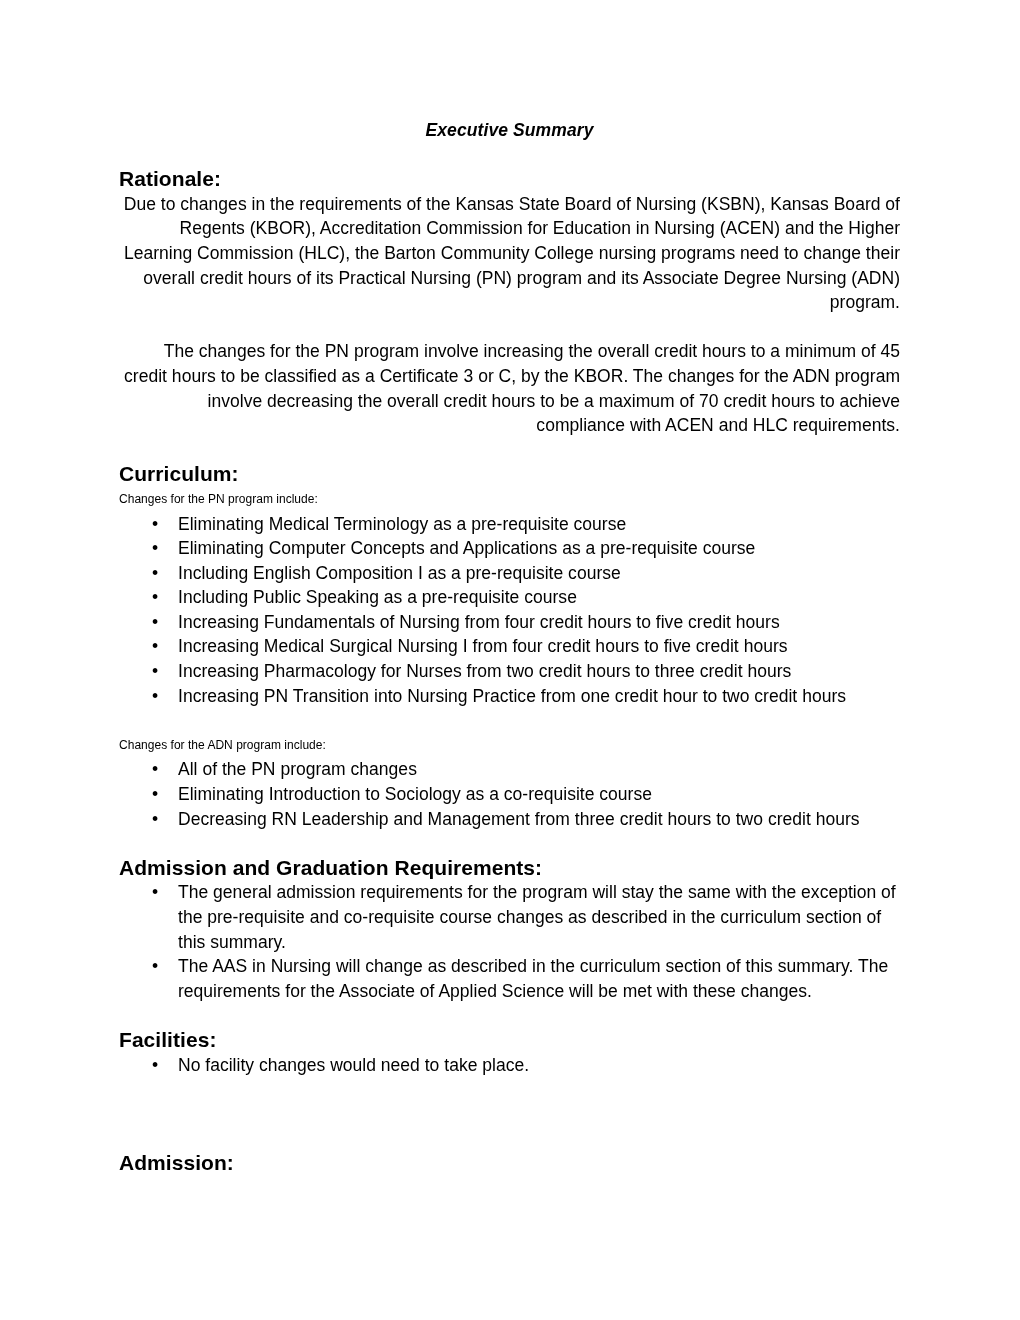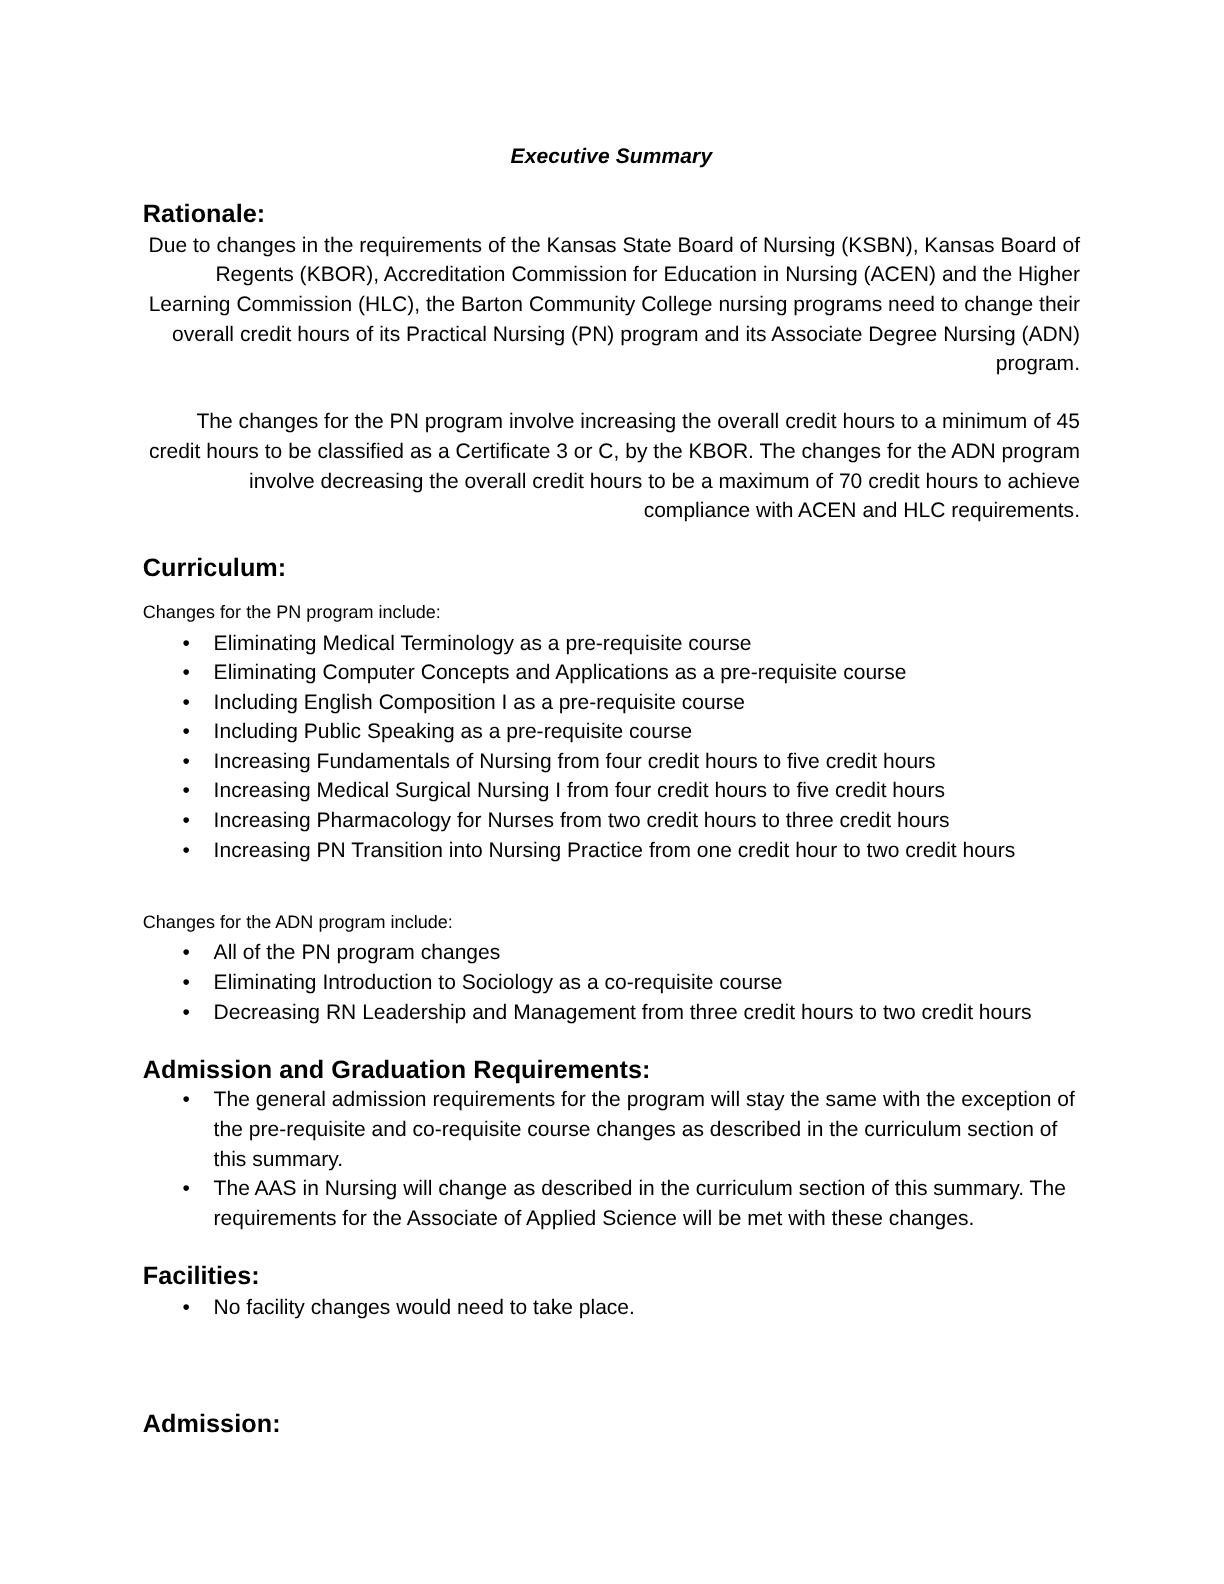--- a/index.html
+++ b/index.html
@@ -46,24 +46,23 @@
     letter-spacing: 0.05px;
   }
   .para {
     font-size: 17.5px;
     line-height: 24.6px;
     text-align: right;
     letter-spacing: 0.02px;
     max-width: 784px;
   }
   .lead-in {
-    font-size: 15px;
+    font-size: 12px;
     line-height: 24.6px;
     letter-spacing: 0.02px;
-    margin-top: 12px;
   }
   ul.bullets {
     list-style: none;
     margin: 0;
     padding: 0;
   }
   ul.bullets > li {
     position: relative;
     font-size: 17.5px;
     line-height: 24.6px;

